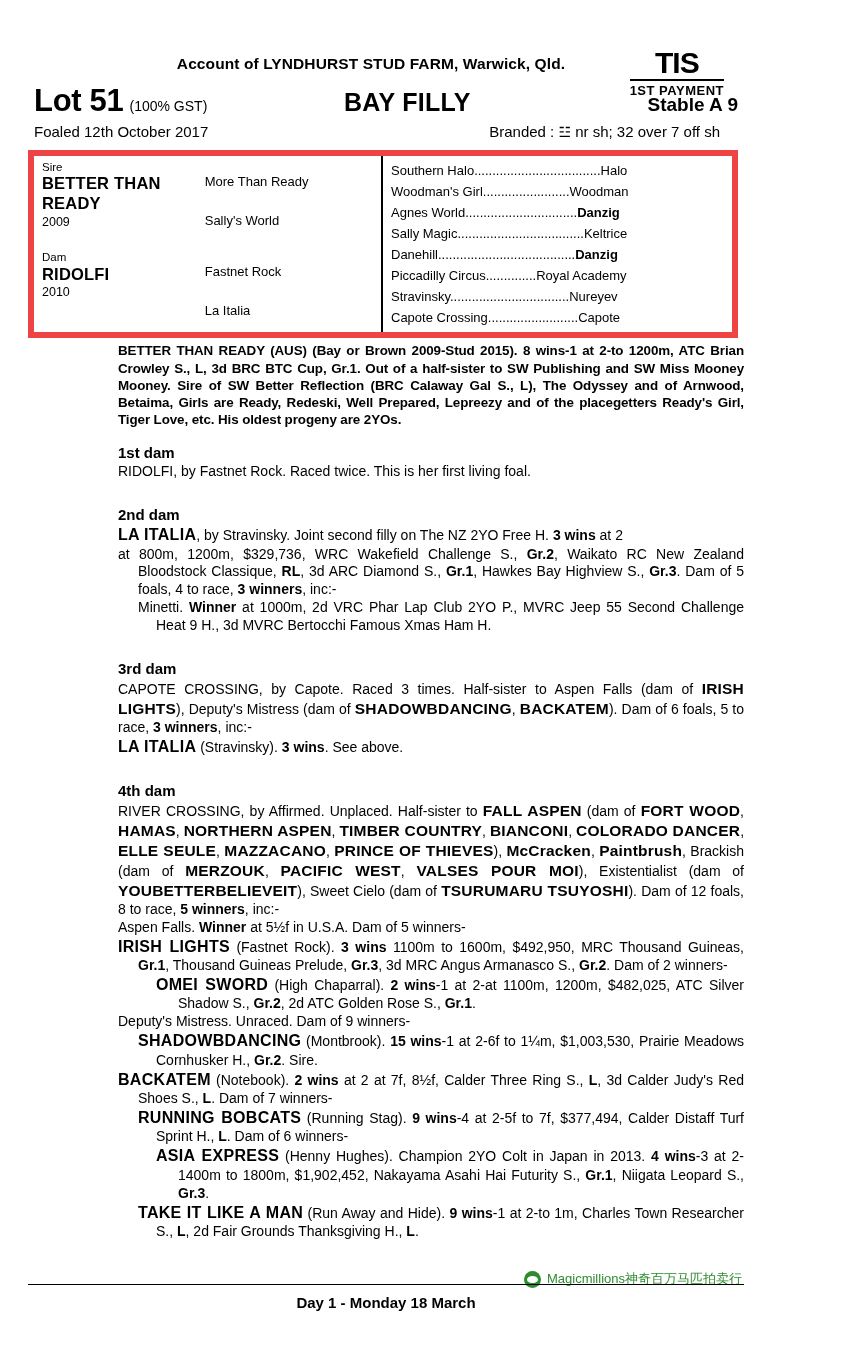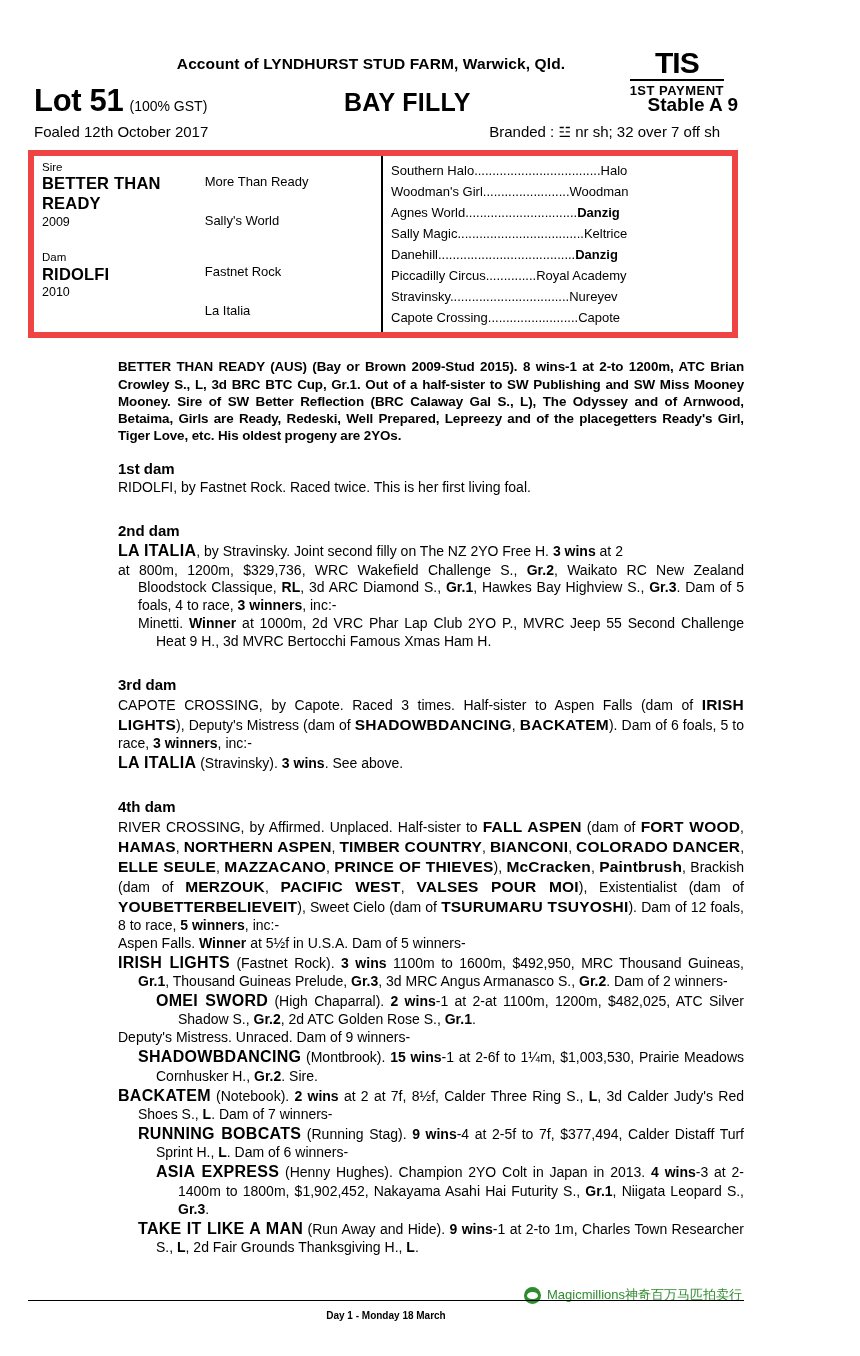--- a/index.html
+++ b/index.html
@@ -34,39 +34,39 @@
   .nm{font-size:16.5px;font-weight:bold;letter-spacing:.2px;line-height:1.2;}
   .yr{font-size:12.5px;line-height:1.3;}
   .leftrow{display:flex;}
   .leftrow .c1{width:48%;}
   .leftrow .c2{width:52%;font-size:13px;padding-top:1px;}
   .sp{height:6px;}
   .dots{font-size:13px;line-height:1.62;white-space:nowrap;overflow:hidden;}
   .dots b{font-weight:bold;}
 
   
-  .sireblurb{margin:20px 28px 0 118px;font-size:13.4px;font-weight:bold;line-height:1.28;text-align:justify;letter-spacing:-.1px;}
+  .sireblurb{margin:4px 28px 0 118px;font-size:13.4px;font-weight:bold;line-height:1.28;text-align:justify;letter-spacing:-.1px;}
 
   
   .sec{margin:0 28px 0 28px;}
   .damhead{font-size:15px;font-weight:bold;margin:16px 0 2px 90px;}
   .damtxt{font-size:14px;line-height:1.28;text-align:justify;}
   .ind0{margin-left:90px;}
   .ind1{margin-left:110px;text-indent:-20px;}
   .ind2{margin-left:128px;text-indent:-18px;}
   .ind3{margin-left:150px;text-indent:-22px;}
   .damtxt b{font-weight:bold;}
   .big{font-size:15.5px;font-weight:bold;letter-spacing:.2px;}
   .bigger{font-size:16px;font-weight:bold;letter-spacing:.3px;}
   .gap{height:9px;}
 
   
   .footer{position:relative;margin-top:26px;height:60px;}
   .footline{position:absolute;left:28px;right:28px;top:8px;border-top:1px solid #000;}
-  .day{position:absolute;left:0;right:0;top:18px;text-align:center;font-size:10px;font-weight:bold;}
+  .day{position:absolute;left:0;right:0;top:18px;text-align:center;font-size:15px;font-weight:bold;}
   .wechat{position:absolute;right:30px;top:-6px;display:flex;align-items:center;gap:6px;color:#2e8b2e;font-size:13px;}
   .wechat .wc-icon{width:17px;height:17px;border-radius:50%;background:#2e8b2e;display:inline-block;position:relative;}
   .wechat .wc-icon:after{content:"";position:absolute;left:3px;top:5px;width:11px;height:7px;background:#fff;border-radius:50% 50% 45% 45%;}
 </style>
 </head>
 <body>
 
 <div class="page">
 
   <div class="hdr">

